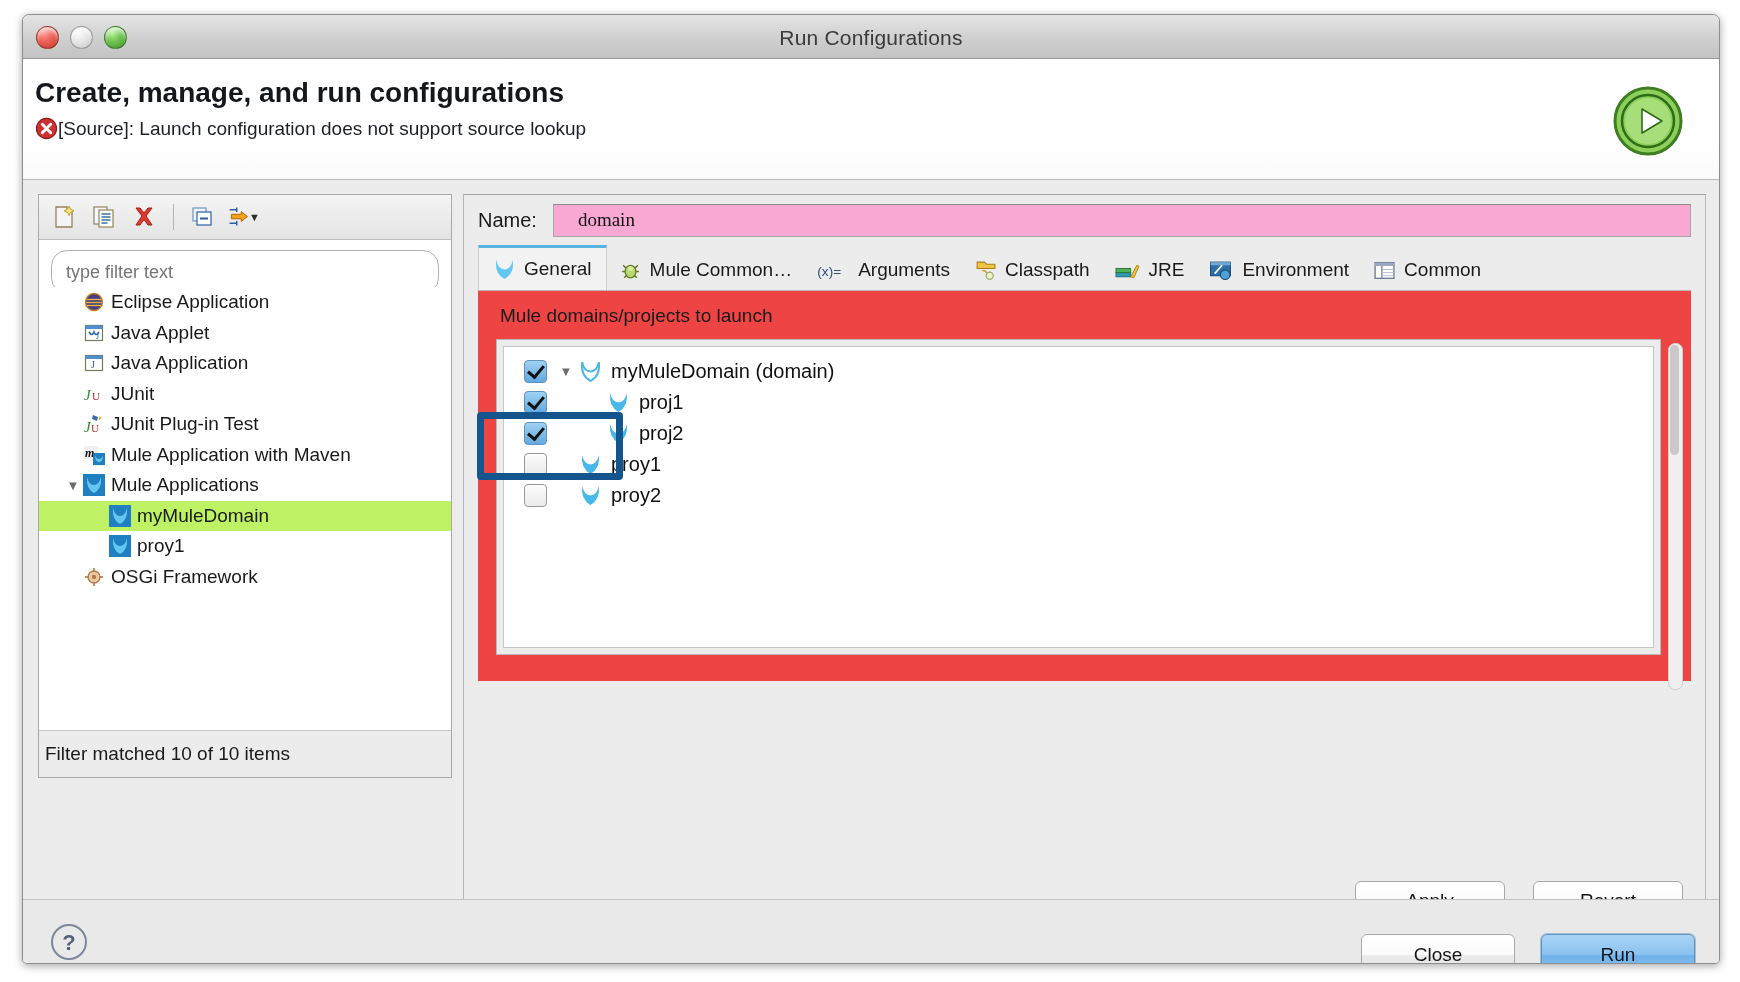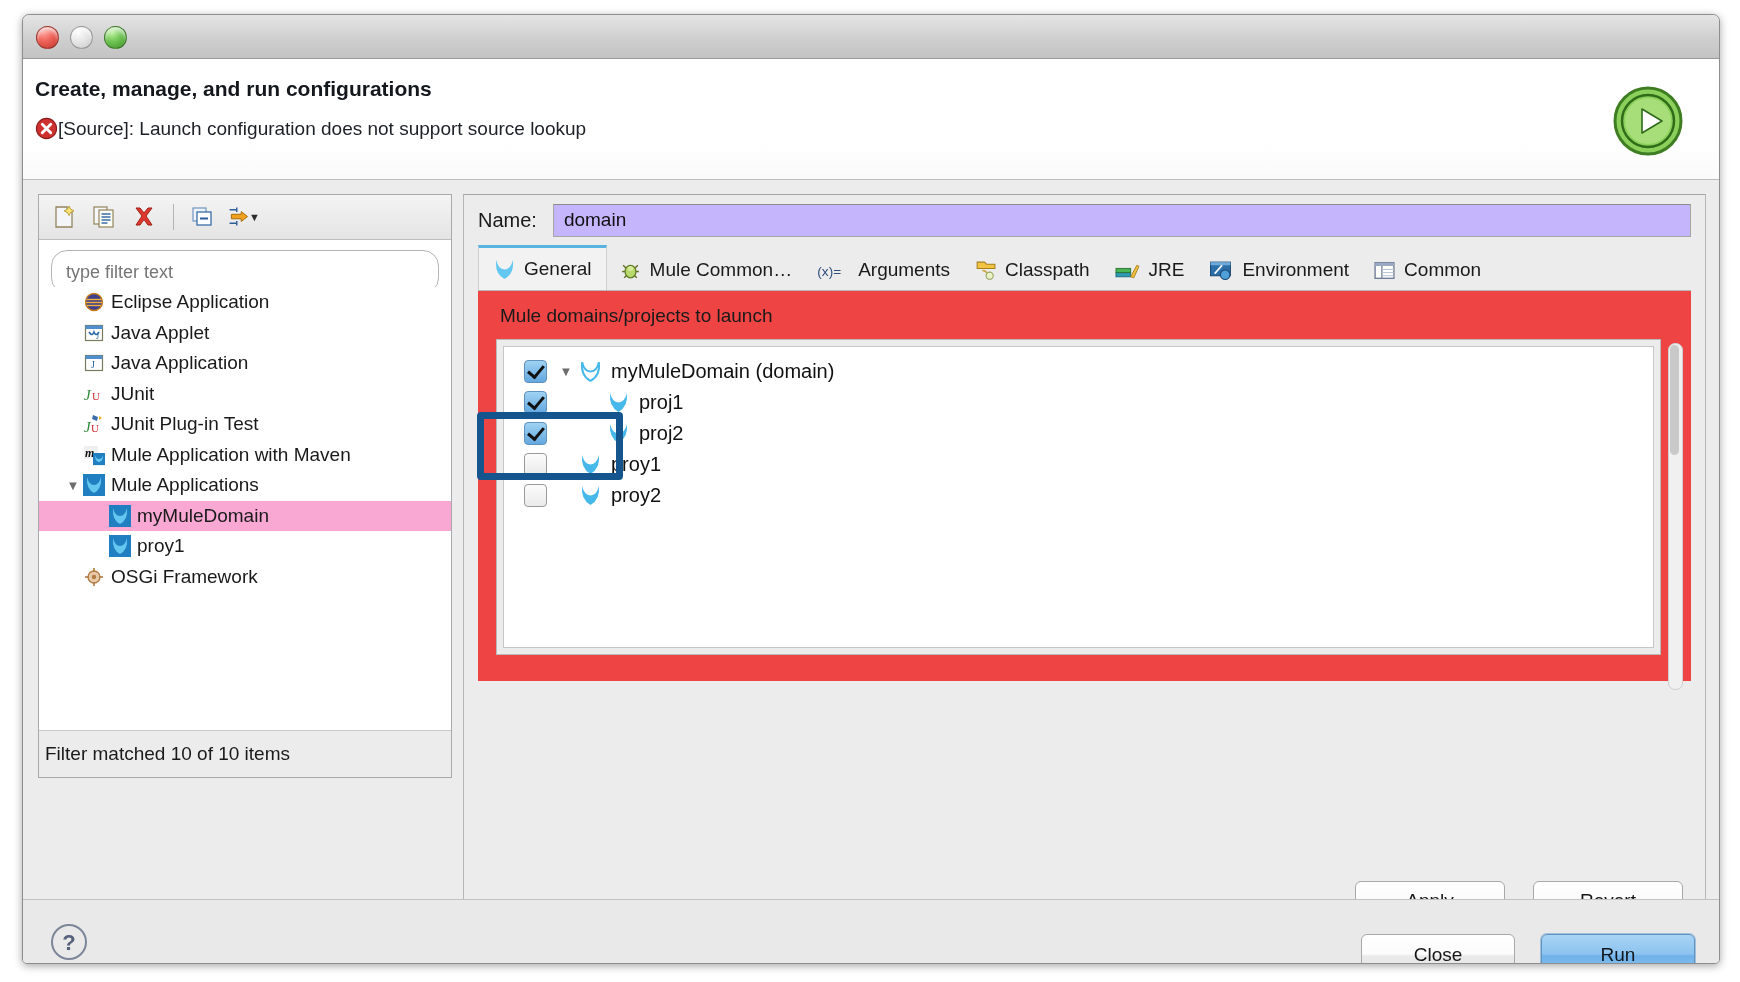--- a/index.html
+++ b/index.html
@@ -57,21 +57,21 @@
 
   
   .header {
     position: relative;
     height: 120px;
     background: linear-gradient(to bottom, #ffffff 0%, #ffffff 70%, #fafafa 100%);
     border-bottom: 1px solid #bcbcbc;
   }
   .header-title {
     position: absolute; left: 12px; top: 18px;
-    font-size: 21px; font-weight: bold; color: #14171c;
+    font-size: 28px; font-weight: bold; color: #14171c;
   }
   .header-msg-row {
     position: absolute; left: 12px; top: 58px;
     display: flex; align-items: center; gap: 0;
   }
   .err-icon { width: 23px; height: 23px; }
   .header-msg { font-size: 19px; color: #1d2026; }
   .run-badge {
     position: absolute; right: 34px; top: 25px;
     width: 74px; height: 74px;
@@ -127,21 +127,21 @@
     left: 0; right: 0; top: 92px; bottom: 47px;
     background: #fff;
     overflow: hidden;
   }
   .tree-row {
     display: flex; align-items: center;
     height: 30.5px;
     font-size: 19px; color: #1a1a1a;
     padding-left: 24px;
   }
-  .tree-row.selected { background: #f9a8d4; }
+  .tree-row.selected { background: #bef264; }
   .tree-row .twisty {
     width: 20px; display: flex; align-items: center; justify-content: center;
     color: #6d6d6d; font-size: 13px;
   }
   .tree-row .ind { display: inline-block; }
   .tree-ico { width: 22px; height: 22px; margin-right: 6px; flex: 0 0 auto; }
   .filter-status {
     position: absolute; left: 0; right: 0; bottom: 0;
     height: 46px; line-height: 46px;
     background: #ececec;
@@ -165,26 +165,26 @@
     display: flex; align-items: center;
     height: 50px;
     padding: 0 14px 0 14px;
   }
   .name-label { font-size: 20px; color: #1a1a1a; margin-right: 16px; }
   .name-input {
     flex: 1;
     height: 31px;
     border: 1px solid #a6a6a6;
     border-top-color: #8d8d8d;
-    background: #c4b5fd;
+    background: #f9a8d4;
     font-size: 19px;
     color: #101010;
-    padding: 0 10px;
+    padding: 0 24px;
     outline: none;
-    font-family: Liberation Sans, sans-serif;
+    font-family: Liberation Serif, serif;
   }
   .tabs-row {
     position: relative;
     display: flex; align-items: flex-end;
     height: 45px;
     margin: 0 14px;
     border-bottom: 1px solid #b7b7b7;
     background: #ececec;
   }
   .tab {
@@ -335,20 +335,21 @@
 
 <div id="root">
   <div class="window">
 
     <div class="titlebar">
       <div class="traffic">
         <div class="dot red"></div>
         <div class="dot yellow"></div>
         <div class="dot green"></div>
       </div>
+      <div class="title-text">Run Configurations</div>
     </div>
 
     <div class="header">
       <div class="header-title">Create, manage, and run configurations</div>
       <div class="header-msg-row">
         <svg class="err-icon" viewBox="0 0 24 24">
           <circle cx="12" cy="12" r="10.5" fill="#cf3030" stroke="#8d1b1b" stroke-width="1.2"></circle>
           <path d="M7.6 7.6 L16.4 16.4 M16.4 7.6 L7.6 16.4" stroke="#fff" stroke-width="3" stroke-linecap="round"></path>
         </svg>
         <div class="header-msg">[Source]: Launch configuration does not support source lookup</div>

